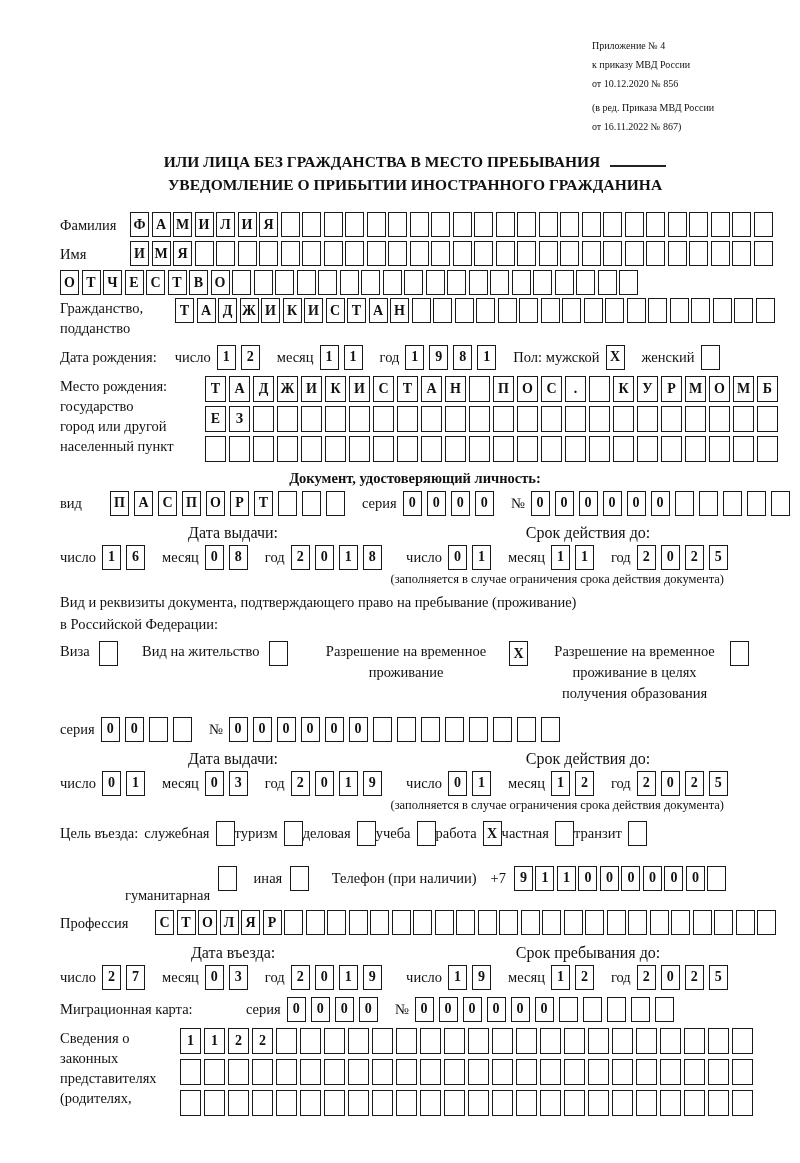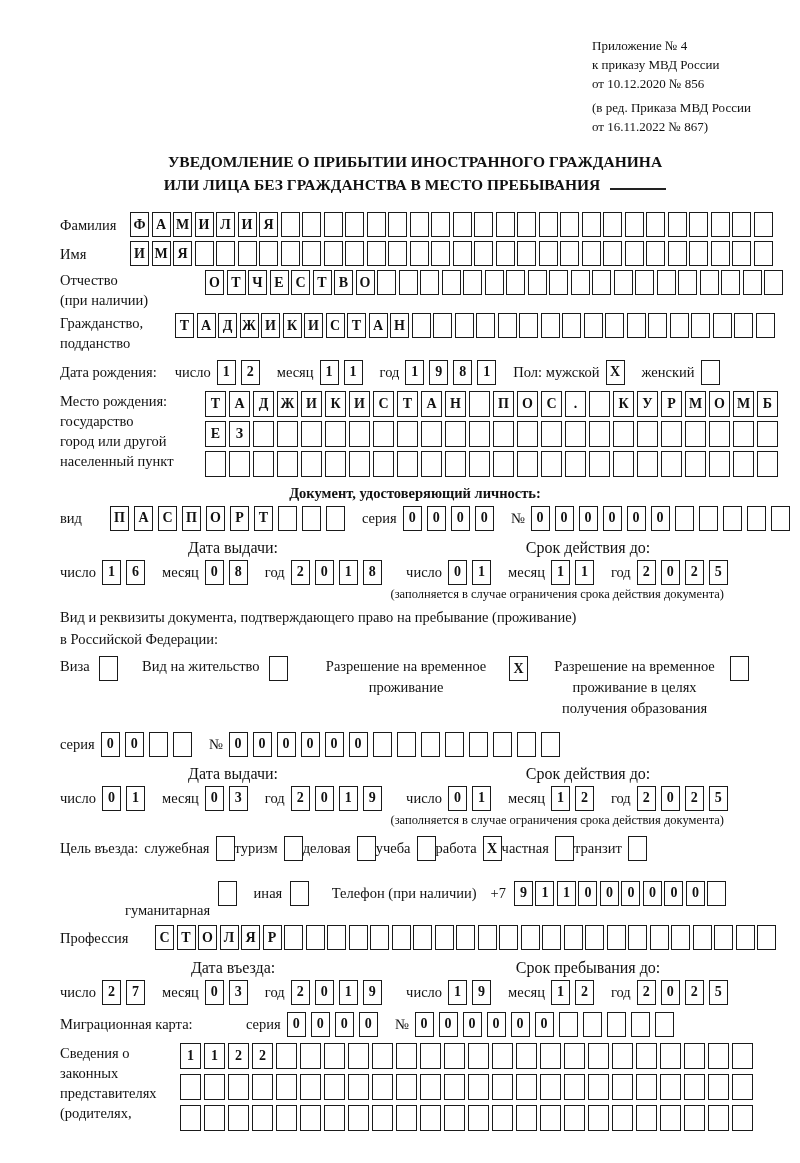--- a/index.html
+++ b/index.html
@@ -5,21 +5,21 @@
   * { margin:0; padding:0; box-sizing:border-box; }
   html,body { background:#ffffff; }
   body {
     width:800px; height:1163px; overflow:hidden;
     font-family:"Liberation Serif","DejaVu Serif",serif;
     color:#111; font-size:14.5px;
   }
   .page { padding:36px 30px 0 60px; }
 
   
-  .ref-block { margin-left:auto; width:178px; font-size:13px; line-height:19px; }
+  .ref-block { margin-left:auto; width:178px; font-size:10px; line-height:19px; }
   .ref-gap { margin-top:5px; }
   .form-word { text-align:right; padding-right:8px; margin-top:16px; font-weight:bold; font-size:15px; letter-spacing:.5px; }
 
   
   .title { text-align:center; margin-top:14px; font-weight:bold; font-size:15.5px; line-height:23px; }
   .title-underline { display:inline-block; width:56px; border-bottom:2px solid #222; height:14px; margin-left:10px; }
   .section-heading { margin-top:22px; font-weight:bold; font-size:14.6px; text-align:center; }
 
   
   .row { display:flex; align-items:flex-start; margin-top:3px; }
@@ -80,22 +80,22 @@
 
   <div class="ref-block">
     <div>Приложение № 4</div>
     <div>к приказу МВД России</div>
     <div>от 10.12.2020 № 856</div>
     <div class="ref-gap">(в ред. Приказа МВД России</div>
     <div>от 16.11.2022 № 867)</div>
   </div>
 
   <div class="title">
+    <div><span>ИЛИ ЛИЦА БЕЗ ГРАЖДАНСТВА В МЕСТО ПРЕБЫВАНИЯ</span><span class="title-underline"></span></div>
     <div>УВЕДОМЛЕНИЕ О ПРИБЫТИИ ИНОСТРАННОГО ГРАЖДАНИНА</div>
-    <div><span>ИЛИ ЛИЦА БЕЗ ГРАЖДАНСТВА В МЕСТО ПРЕБЫВАНИЯ</span><span class="title-underline"></span></div>
   </div>
 
 
   <div class="row" style="margin-top:16px;">
     <div class="lblcol w70">Фамилия</div>
     <div class="boxes">
         <span class="box">Ф</span>
         <span class="box">А</span>
         <span class="box">М</span>
         <span class="box">И</span>
@@ -158,24 +158,20 @@
         <span class="box"></span>
         <span class="box"></span>
         <span class="box"></span>
         <span class="box"></span>
         <span class="box"></span>
         <span class="box"></span>
       </div>
   </div>
 
   <div class="row">
-    <div class="lblcol two w145">
-      <div>Отчество</div>
-      <div>(при наличии)</div>
-    </div>
     <div class="boxes">
         <span class="box">О</span>
         <span class="box">Т</span>
         <span class="box">Ч</span>
         <span class="box">Е</span>
         <span class="box">С</span>
         <span class="box">Т</span>
         <span class="box">В</span>
         <span class="box">О</span>
         <span class="box"></span>

